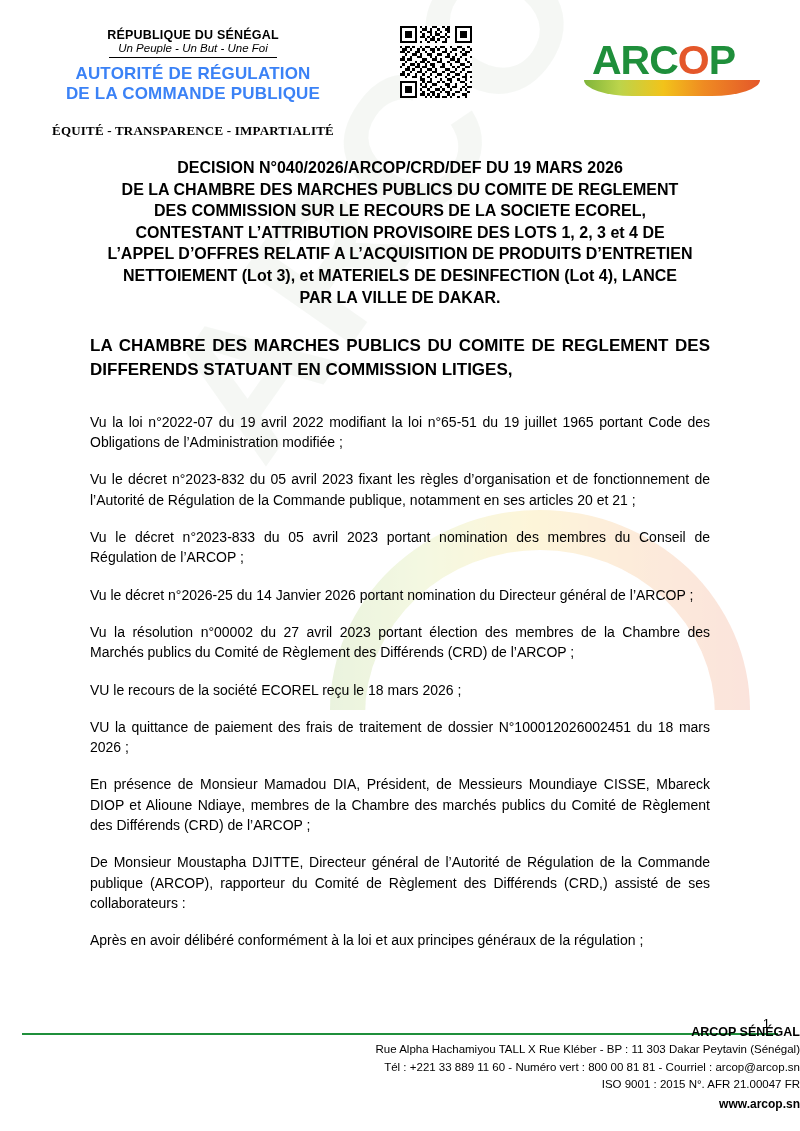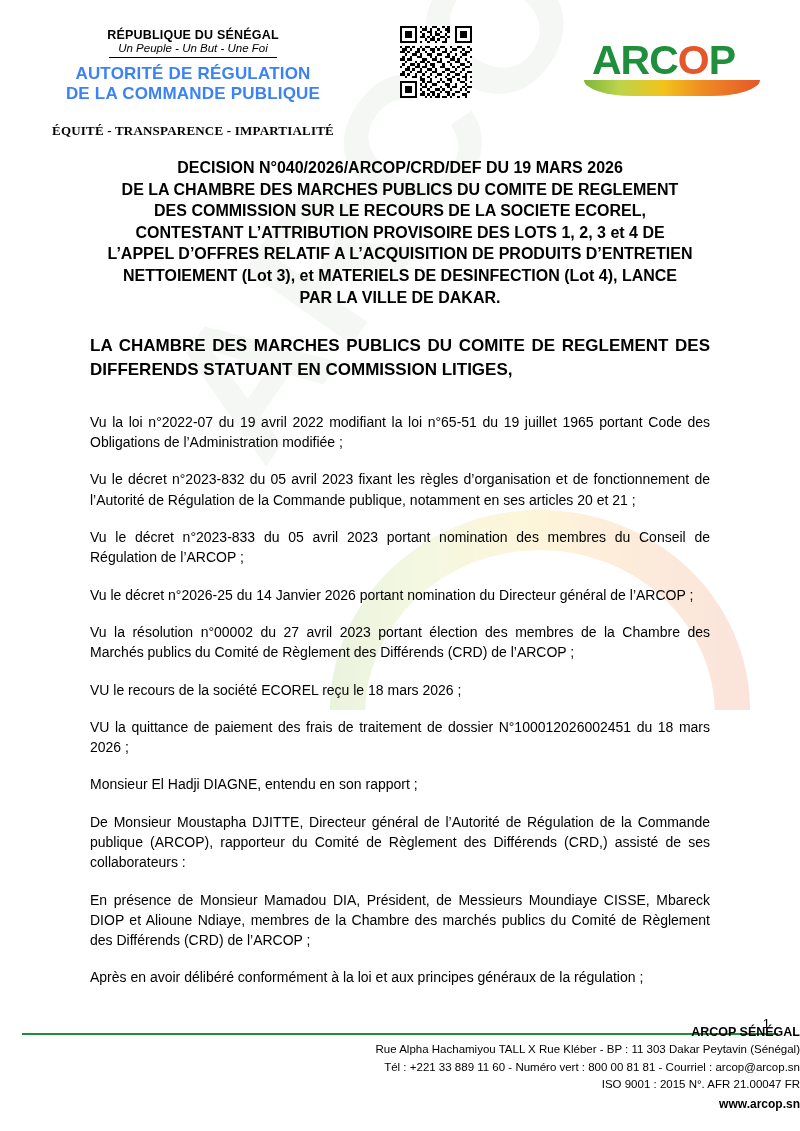--- a/index.html
+++ b/index.html
@@ -488,23 +488,22 @@
   <div class="chamber">LA CHAMBRE DES MARCHES PUBLICS DU COMITE DE REGLEMENT DES DIFFERENDS STATUANT EN COMMISSION LITIGES,</div>
 
   <div class="body-text">
     <p>Vu la loi n°2022-07 du 19 avril 2022 modifiant la loi n°65-51 du 19 juillet 1965 portant Code des Obligations de l’Administration modifiée ;</p>
     <p>Vu le décret n°2023-832 du 05 avril 2023 fixant les règles d’organisation et de fonctionnement de l’Autorité de Régulation de la Commande publique, notamment en ses articles 20 et 21 ;</p>
     <p>Vu le décret n°2023-833 du 05 avril 2023 portant nomination des membres du Conseil de Régulation de l’ARCOP ;</p>
     <p>Vu le décret n°2026-25 du 14 Janvier 2026 portant nomination du Directeur général de l’ARCOP ;</p>
     <p>Vu la résolution n°00002 du 27 avril 2023 portant élection des membres de la Chambre des Marchés publics du Comité de Règlement des Différends (CRD) de l’ARCOP ;</p>
     <p>VU le recours de la société ECOREL reçu le 18 mars 2026 ;</p>
     <p>VU la quittance de paiement des frais de traitement de dossier N°100012026002451 du 18 mars 2026 ;</p>
-    <p>Monsieur El Hadji DIAGNE, entendu en son rapport ;</p>
+    <p>En présence de Monsieur Mamadou DIA, Président, de Messieurs Moundiaye CISSE, Mbareck DIOP et Alioune Ndiaye, membres de la Chambre des marchés publics du Comité de Règlement des Différends (CRD) de l’ARCOP ;</p>
     <p>De Monsieur Moustapha DJITTE, Directeur général de l’Autorité de Régulation de la Commande publique (ARCOP), rapporteur du Comité de Règlement des Différends (CRD,) assisté de ses collaborateurs :</p>
-    <p>En présence de Monsieur Mamadou DIA, Président, de Messieurs Moundiaye CISSE, Mbareck DIOP et Alioune Ndiaye, membres de la Chambre des marchés publics du Comité de Règlement des Différends (CRD) de l’ARCOP ;</p>
     <p>Après en avoir délibéré conformément à la loi et aux principes généraux de la régulation ;</p>
   </div>
 
   <div class="page-number">1</div>
 
   <div class="footer-rule"></div>
   <div class="footer">
     <div class="f-title">ARCOP SÉNÉGAL</div>
     <div>Rue Alpha Hachamiyou TALL X Rue Kléber - BP : 11 303 Dakar Peytavin (Sénégal)</div>
     <div>Tél : +221 33 889 11 60 - Numéro vert : 800 00 81 81 - Courriel : arcop@arcop.sn</div>

